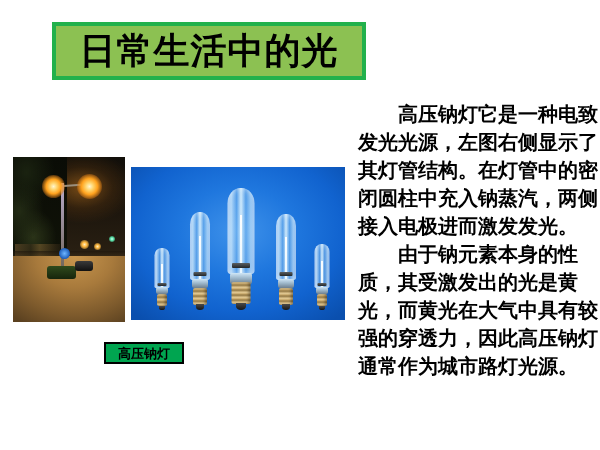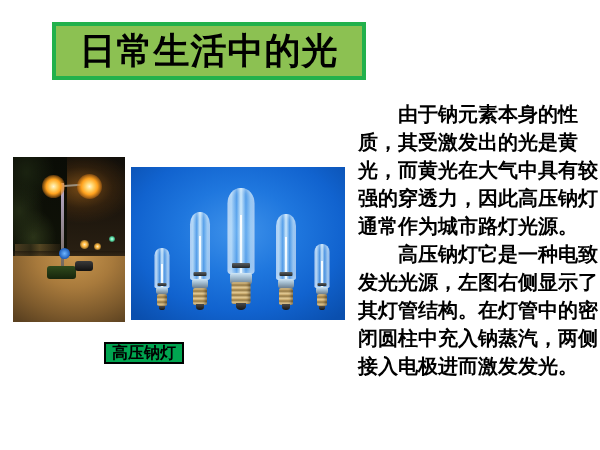--- a/index.html
+++ b/index.html
@@ -124,21 +124,21 @@
     width: 80px;
     height: 22px;
     background: #00A550;
     border: 2px solid #000000;
     box-sizing: border-box;
     display: flex;
     align-items: center;
     justify-content: center;
   }
   #caption-text {
-    font-size: 16px;
+    font-size: 13px;
     font-weight: 700;
     color: #000000;
     white-space: nowrap;
     line-height: 1;
   }
 
   
   #bulb-photo {
     position: absolute;
     left: 131px;
@@ -300,15 +300,15 @@
     <div class="b-base" style="width:10px; height:12px; bottom:4px;"></div>
     <div class="b-tip" style="width:6px; height:4px; bottom:0px;"></div>
   </div>
 </div>
 
 <div id="caption-box">
   <span id="caption-text">高压钠灯</span>
 </div>
 
 <div id="body-text">
+  <p>高压钠灯它是一种电致发光光源，左图右侧显示了其灯管结构。在灯管中的密闭圆柱中充入钠蒸汽，两侧接入电极进而激发发光。</p>
   <p>由于钠元素本身的性质，其受激发出的光是黄光，而黄光在大气中具有较强的穿透力，因此高压钠灯通常作为城市路灯光源。</p>
-  <p>高压钠灯它是一种电致发光光源，左图右侧显示了其灯管结构。在灯管中的密闭圆柱中充入钠蒸汽，两侧接入电极进而激发发光。</p>
 </div>
 
 </body></html>

